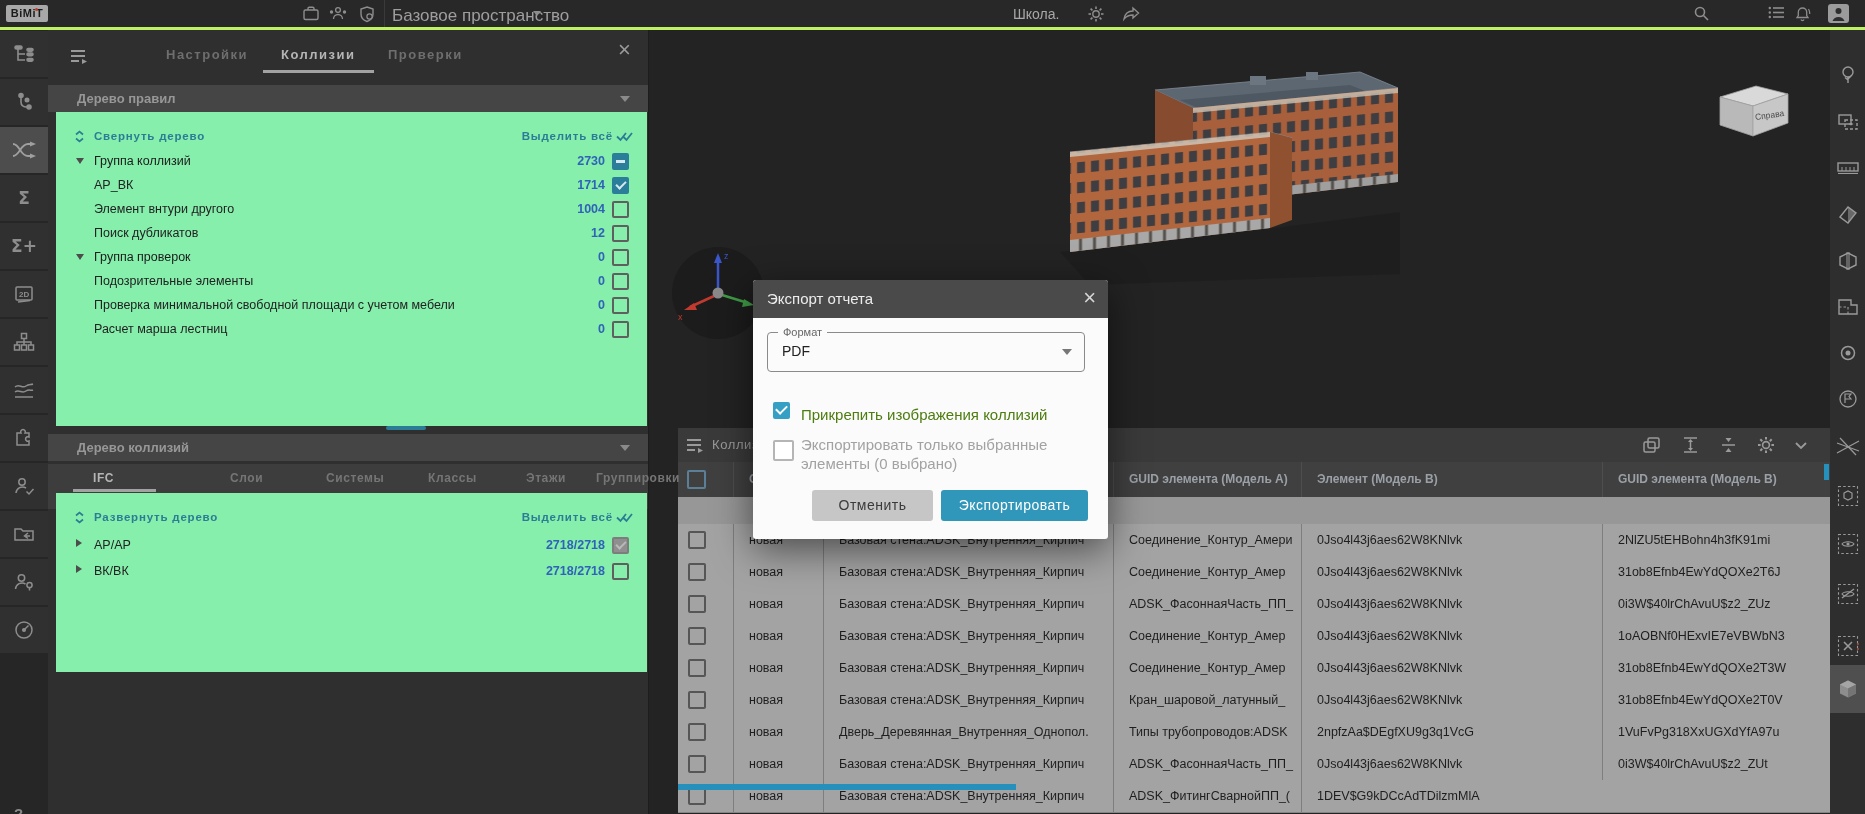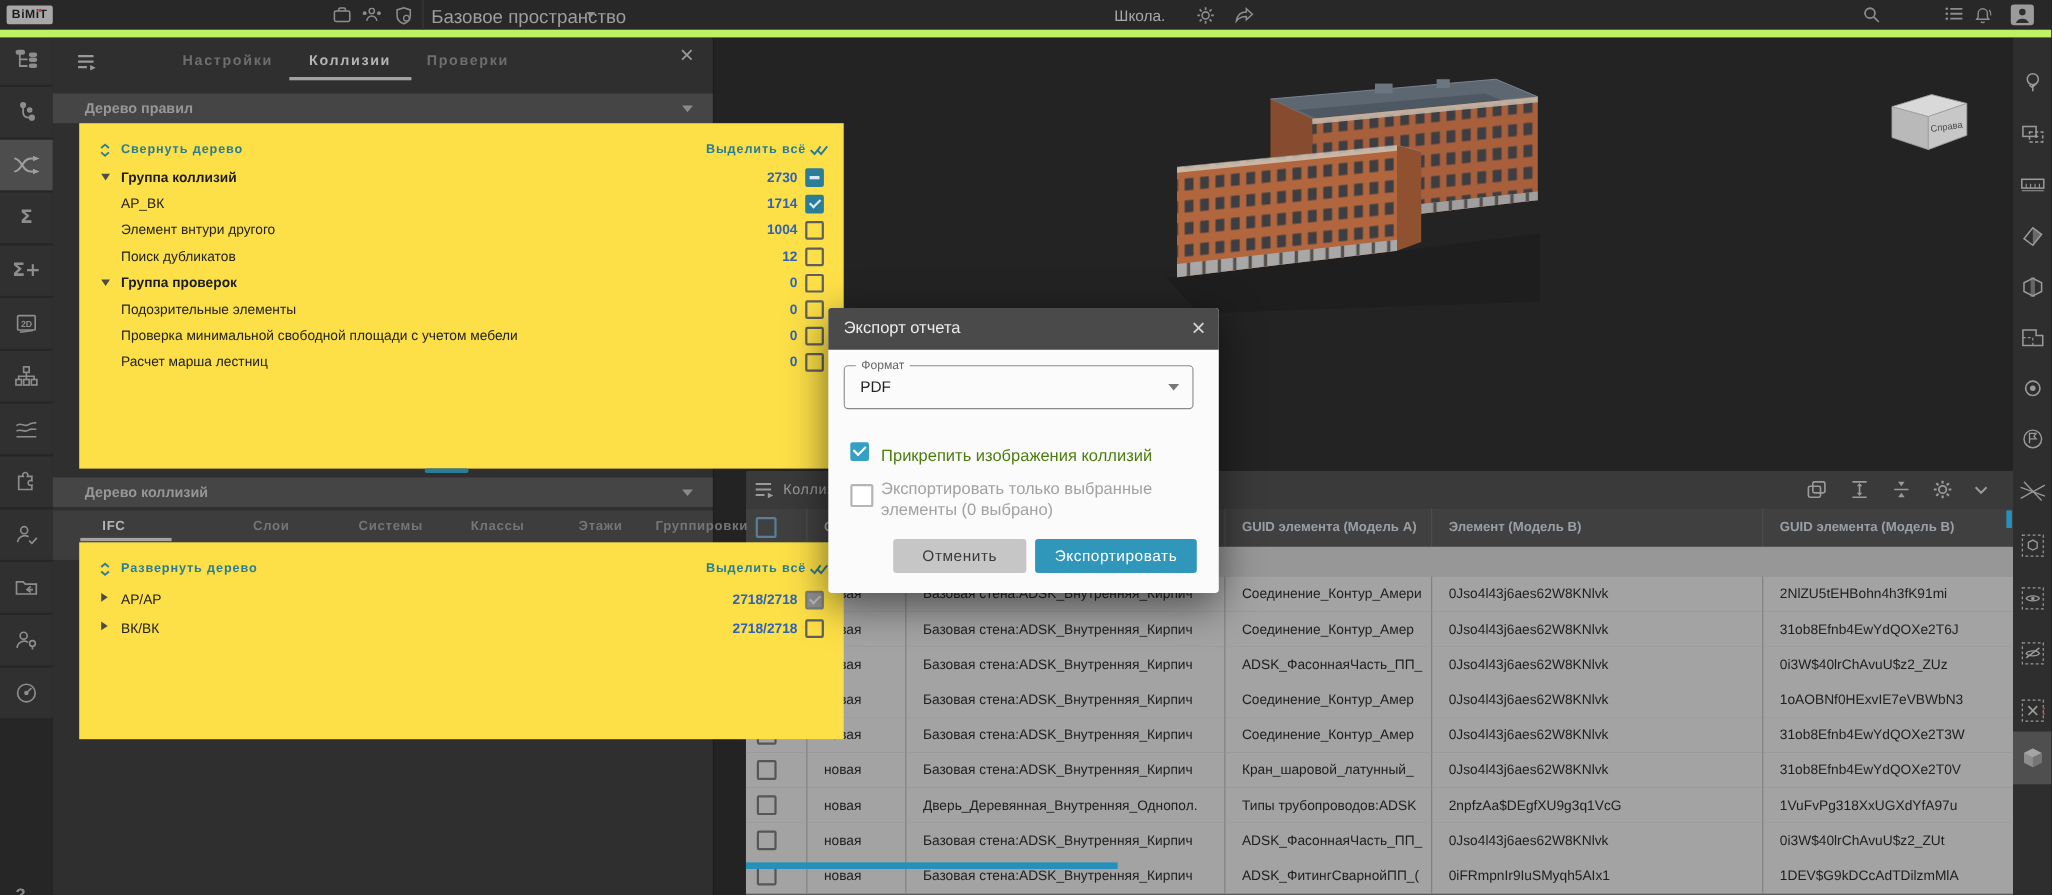--- a/index.html
+++ b/index.html
@@ -2,21 +2,21 @@
 <html><head>
 <meta charset="utf-8">
 <style>
   html,body{margin:0;padding:0}
   body{width:1865px;height:814px;position:relative;overflow:hidden;background:#232323;
        font-family:"Liberation Sans",sans-serif;-webkit-font-smoothing:antialiased}
   .abs{position:absolute}
   svg{display:block}
 
   
-  .topbar{left:0;top:0;width:1865px;height:27px;background:#282828;border-bottom:7px solid #bef264;z-index:30}
+  .topbar{left:0;top:0;width:1865px;height:27px;background:#282828;border-bottom:3px solid #bef264;z-index:30}
   .logo{left:6px;top:5px;width:42px;height:17px;background:#a8a8a8;border-radius:2px;color:#1b1b1b;
         font-weight:bold;font-size:11px;line-height:17px;text-align:center;letter-spacing:.5px}
   .logo .reddot{position:absolute;left:29px;top:3px;width:3px;height:3px;background:#c23b2e;border-radius:50%}
   .tbicon{top:5px;color:#8d8d8d}
   .tbtext{color:#9e9e9e;font-size:17px;top:6px}
   .tbsep{left:384px;top:0;width:1px;height:27px;background:#3a3a3a}
   .chev{width:0;height:0;border-left:4px solid transparent;border-right:4px solid transparent;border-top:5px solid #8d8d8d}
   .userbox{left:1828px;top:4px;width:21px;height:19px;background:#9b9b9b;border-radius:3px}
 
   
@@ -29,27 +29,27 @@
   
   .lpanel{left:48px;top:27px;width:600px;height:787px;background:#2f2f2f;z-index:10;border-right:1px solid #1d1d1d}
   .ptabs{left:0;top:0;width:600px;height:58px}
   .ptab{position:absolute;top:20px;font-size:13px;font-weight:bold;letter-spacing:1.5px;color:#6e6e6e}
   .ptab.active{color:#b5b5b5;border-bottom:3px solid #a2a2a2;padding:0 18px 8px 18px}
   .pclose{position:absolute;left:570px;top:12px;color:#9a9a9a;font-size:22px;line-height:22px}
   .sechead{left:0;width:600px;height:27px;background:#454545;color:#979797;font-size:13px;font-weight:bold}
   .sechead .t{position:absolute;left:29px;top:6px}
   .sechead .dd{position:absolute;right:18px;top:11px}
   .dd{width:0;height:0;border-left:5px solid transparent;border-right:5px solid transparent;border-top:6px solid #8a8a8a}
-  .treearea{left:24px;width:695px;background:#fde047}
+  .treearea{left:8px;width:591px;background:#86efac}
   .utilrow{position:absolute;left:0;width:100%;height:24px;font-size:11.5px;font-weight:bold;letter-spacing:.8px;color:#2b7d95}
   .utilrow .lft{position:absolute;left:38px;top:6px}
   .utilrow .rgt{position:absolute;right:34px;top:6px}
   .rrow{position:absolute;left:0;width:100%;height:24px}
   .rlabel{position:absolute;left:38px;top:5px;font-size:12.5px;color:#222;white-space:nowrap}
-  .rlabel.bold{font-weight:bold;color:#1b1b1b}
+  .rlabel.bold{font-weight:normal;color:#1b1b1b}
   .rcount{position:absolute;right:42px;top:5px;font-size:12.5px;font-weight:bold;color:#2f62b8}
   .tri-d{position:absolute;left:20px;top:9px;width:0;height:0;border-left:4.5px solid transparent;border-right:4.5px solid transparent;border-top:6px solid #4c4c4c}
   .tri-r{position:absolute;left:20px;top:6px;width:0;height:0;border-top:4.5px solid transparent;border-bottom:4.5px solid transparent;border-left:6px solid #4c4c4c}
   .cb{position:absolute;right:18px;top:4px;width:13px;height:13px;border:2px solid #5f5f5f;border-radius:2px;background:transparent}
   .cb.ind{background:#2a7e99;border-color:#2a7e99}
   .cb.ind:after{content:"";position:absolute;left:2px;top:5px;width:9px;height:2.5px;background:#d7e8ee}
   .cb.on{background:#2a7e99;border-color:#2a7e99}
   .cb.on:after{content:"";position:absolute;left:2px;top:2px;width:8px;height:4px;border-left:2.5px solid #d7e8ee;border-bottom:2.5px solid #d7e8ee;transform:rotate(-45deg)}
   .cb.ongrey{background:#8f8f8f;border-color:#7d7d7d}
   .cb.ongrey:after{content:"";position:absolute;left:2px;top:2px;width:8px;height:4px;border-left:2.5px solid #b9b9b9;border-bottom:2.5px solid #b9b9b9;transform:rotate(-45deg)}
@@ -612,21 +612,20 @@
     <div class="tc">0Jso4l43j6aes62W8KNlvk</div>
     <div class="tc">0i3W$40lrChAvuU$z2_ZUt</div>
   </div>
   <div class="trow" style="top:352px">
     <div>
         <span class="rowcb" style="display:block"></span>
       </div>
     <div class="tc">новая</div>
     <div class="tc">Базовая стена:ADSK_Внутренняя_Кирпич</div>
     <div class="tc">ADSK_ФитингСварнойПП_(</div>
-    <div class="tc">0iFRmpnIr9IuSMyqh5AIx1</div>
     <div class="tc">1DEV$G9kDCcAdTDilzmMlA</div>
   </div>
   <div class="hscroll"></div>
   <div class="vscroll"></div>
 </div>
 
 <div class="abs" style="left:1830px;top:27px;width:35px;height:787px;background:#2e2e2e;z-index:5">
   <svg class="abs" style="left:8px;top:38px" width="20" height="20" viewBox="0 0 20 20">
     <g stroke="#9a9a9a" stroke-width="1.4" fill="none">
         <circle cx="10" cy="7" r="5"></circle>

